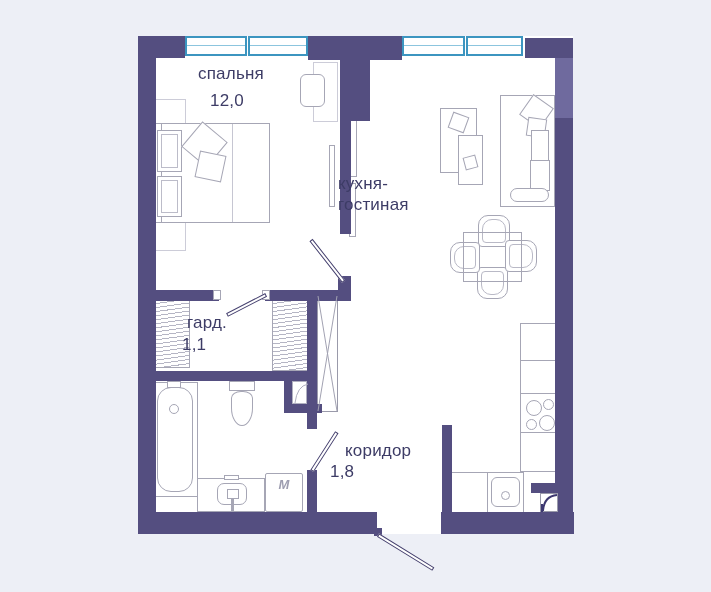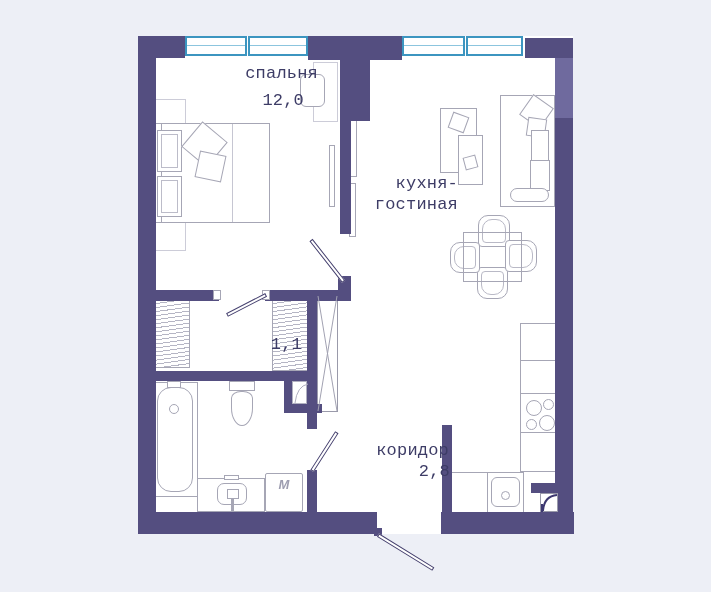--- a/index.html
+++ b/index.html
@@ -7,21 +7,21 @@
          font-family:"Liberation Sans",sans-serif;}
   .floor{position:absolute;left:138px;top:36px;width:435px;height:498px;background:#ffffff;}
   .w{position:absolute;background:#544e80;}
   .wl{background:#6f6a9e;}
   .f{position:absolute;border:1px solid #a6a6b5;background:#fff;box-sizing:border-box;}
   .ff{border-color:#ccccd8;}
   .nb{background:transparent;}
   .circ{border-radius:50%;}
   .hatch{background:repeating-linear-gradient(172deg,#ffffff 0 3px,#b5b5c4 3px 4px);}
   .door{position:absolute;height:4px;background:#fff;border:1px solid #46416f;box-sizing:border-box;transform-origin:0 50%;}
-  .lbl{position:absolute;width:120px;text-align:right;font-size:17px;color:#3d3c66;letter-spacing:.2px;font-family:Liberation Mono, monospace;}
+  .lbl{position:absolute;width:120px;text-align:left;font-size:17px;color:#3d3c66;letter-spacing:.2px;}
   .win{position:absolute;top:36px;height:20px;background:#fff;border:2px solid #3c95c0;box-sizing:border-box;}
   .winmid{position:absolute;left:0;right:0;top:7px;height:1px;background:#8cc5de;}
   .mull{position:absolute;top:-2px;bottom:-2px;width:5px;background:#fff;border-left:2px solid #3c95c0;border-right:2px solid #3c95c0;box-sizing:border-box;}
   .chair{position:absolute;border:1px solid #a6a6b5;background:#fff;box-sizing:border-box;}
   .chin{position:absolute;inset:3px;border:1px solid #b9b9c6;border-radius:inherit;}
   svg.ov{position:absolute;left:0;top:0;pointer-events:none;}
 </style>
 </head>
 <body>
 
@@ -141,26 +141,27 @@
     <div class="winmid"></div>
     <div class="mull" style="left:59px"></div>
   </div>
 
   <div class="door" style="left:378px;top:533px;width:65px;transform:rotate(31.7deg)"></div>
   <div class="door" style="left:311px;top:238px;width:53px;transform:rotate(51.9deg)"></div>
   <div class="door" style="left:227px;top:313px;width:44px;transform:rotate(-27.2deg)"></div>
   <div class="door" style="left:312px;top:469px;width:46px;transform:rotate(-57.3deg)"></div>
 
   <div class="lbl" style="left:198px;top:64px">спальня</div>
-  <div class="lbl" style="left:184px;top:91px">12,0</div>
+  <div class="lbl" style="left:210px;top:91px">12,0</div>
   <div class="lbl" style="left:338px;top:174px">кухня-</div>
   <div class="lbl" style="left:338px;top:195px">гостиная</div>
+  <div class="lbl" style="left:187px;top:313px">гард.</div>
   <div class="lbl" style="left:182px;top:335px">1,1</div>
-  <div class="lbl" style="left:329px;top:441px">коридор</div>
-  <div class="lbl" style="left:330px;top:462px">2,8</div>
+  <div class="lbl" style="left:345px;top:441px">коридор</div>
+  <div class="lbl" style="left:330px;top:462px">1,8</div>
 
   <svg class="ov" width="711" height="592">
     <line x1="318" y1="296" x2="337" y2="411" stroke="#a2a2b2" stroke-width="1"></line>
     <line x1="337" y1="296" x2="318" y2="411" stroke="#a2a2b2" stroke-width="1"></line>
     <path d="M295 403 Q 297 386 308 384" stroke="#b0b0c0" stroke-width="1" fill="none"></path>
     <path d="M543 511 Q 544 496 557 495" stroke="#3d3870" stroke-width="2" fill="none"></path>
     <line x1="542" y1="512" x2="542" y2="504" stroke="#3d3870" stroke-width="2"></line>
   </svg>
 
 </div>

